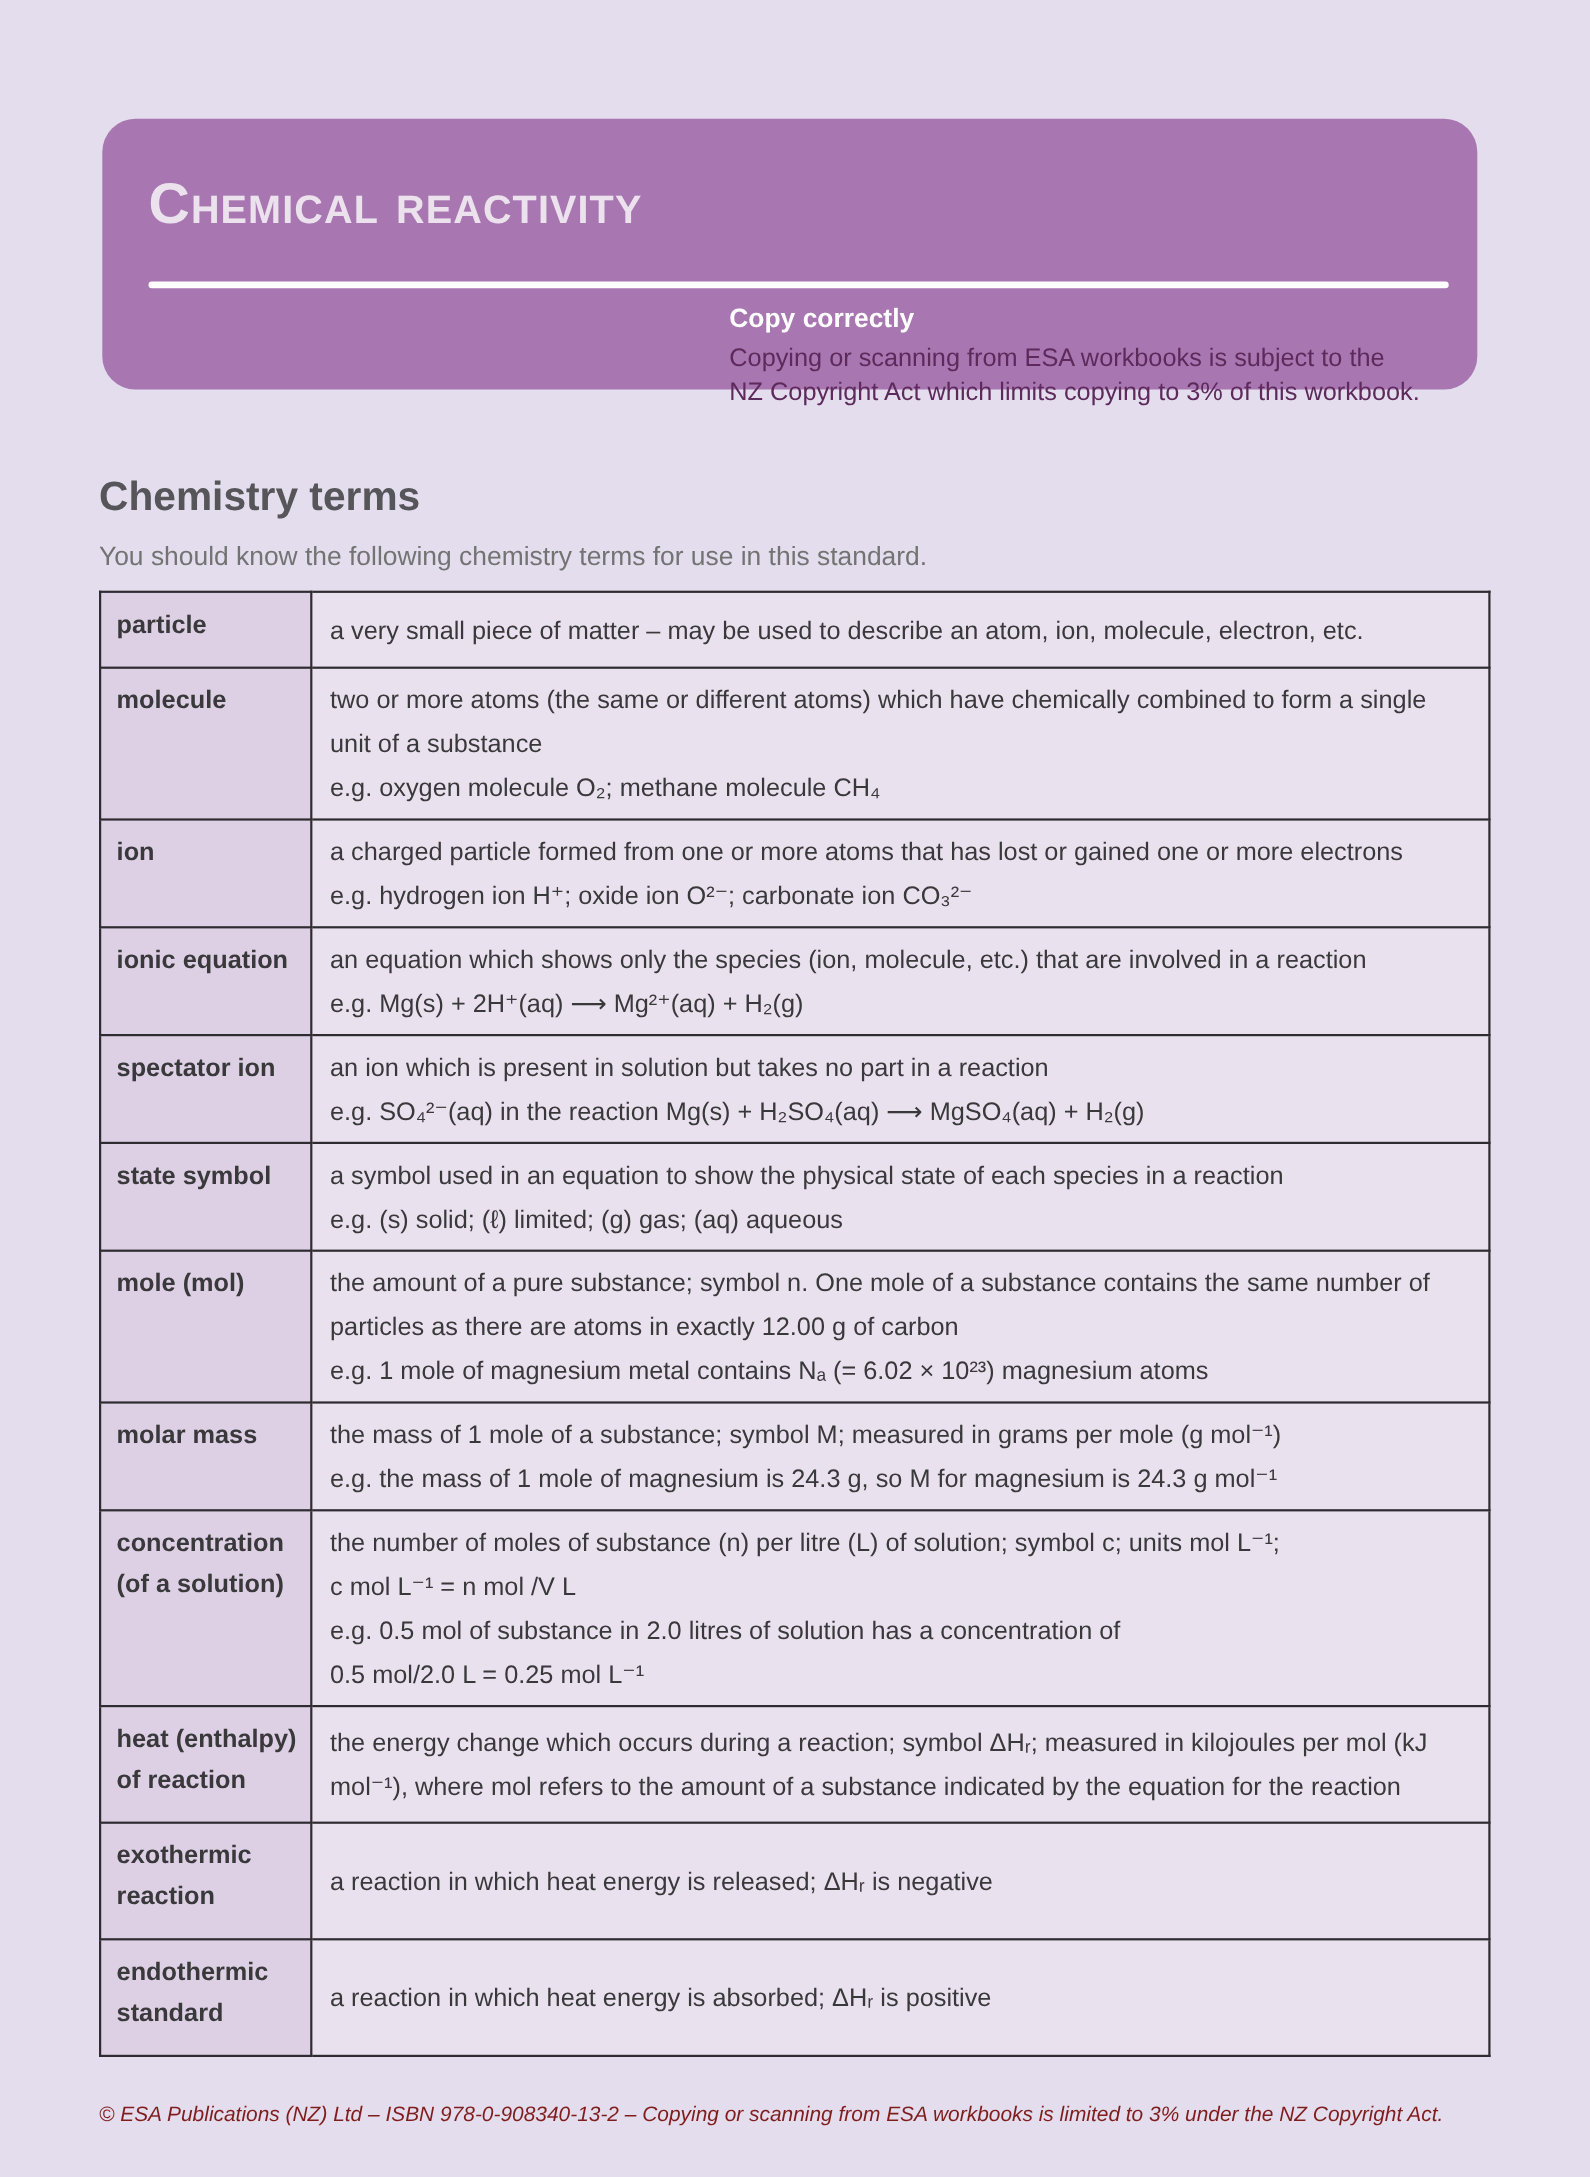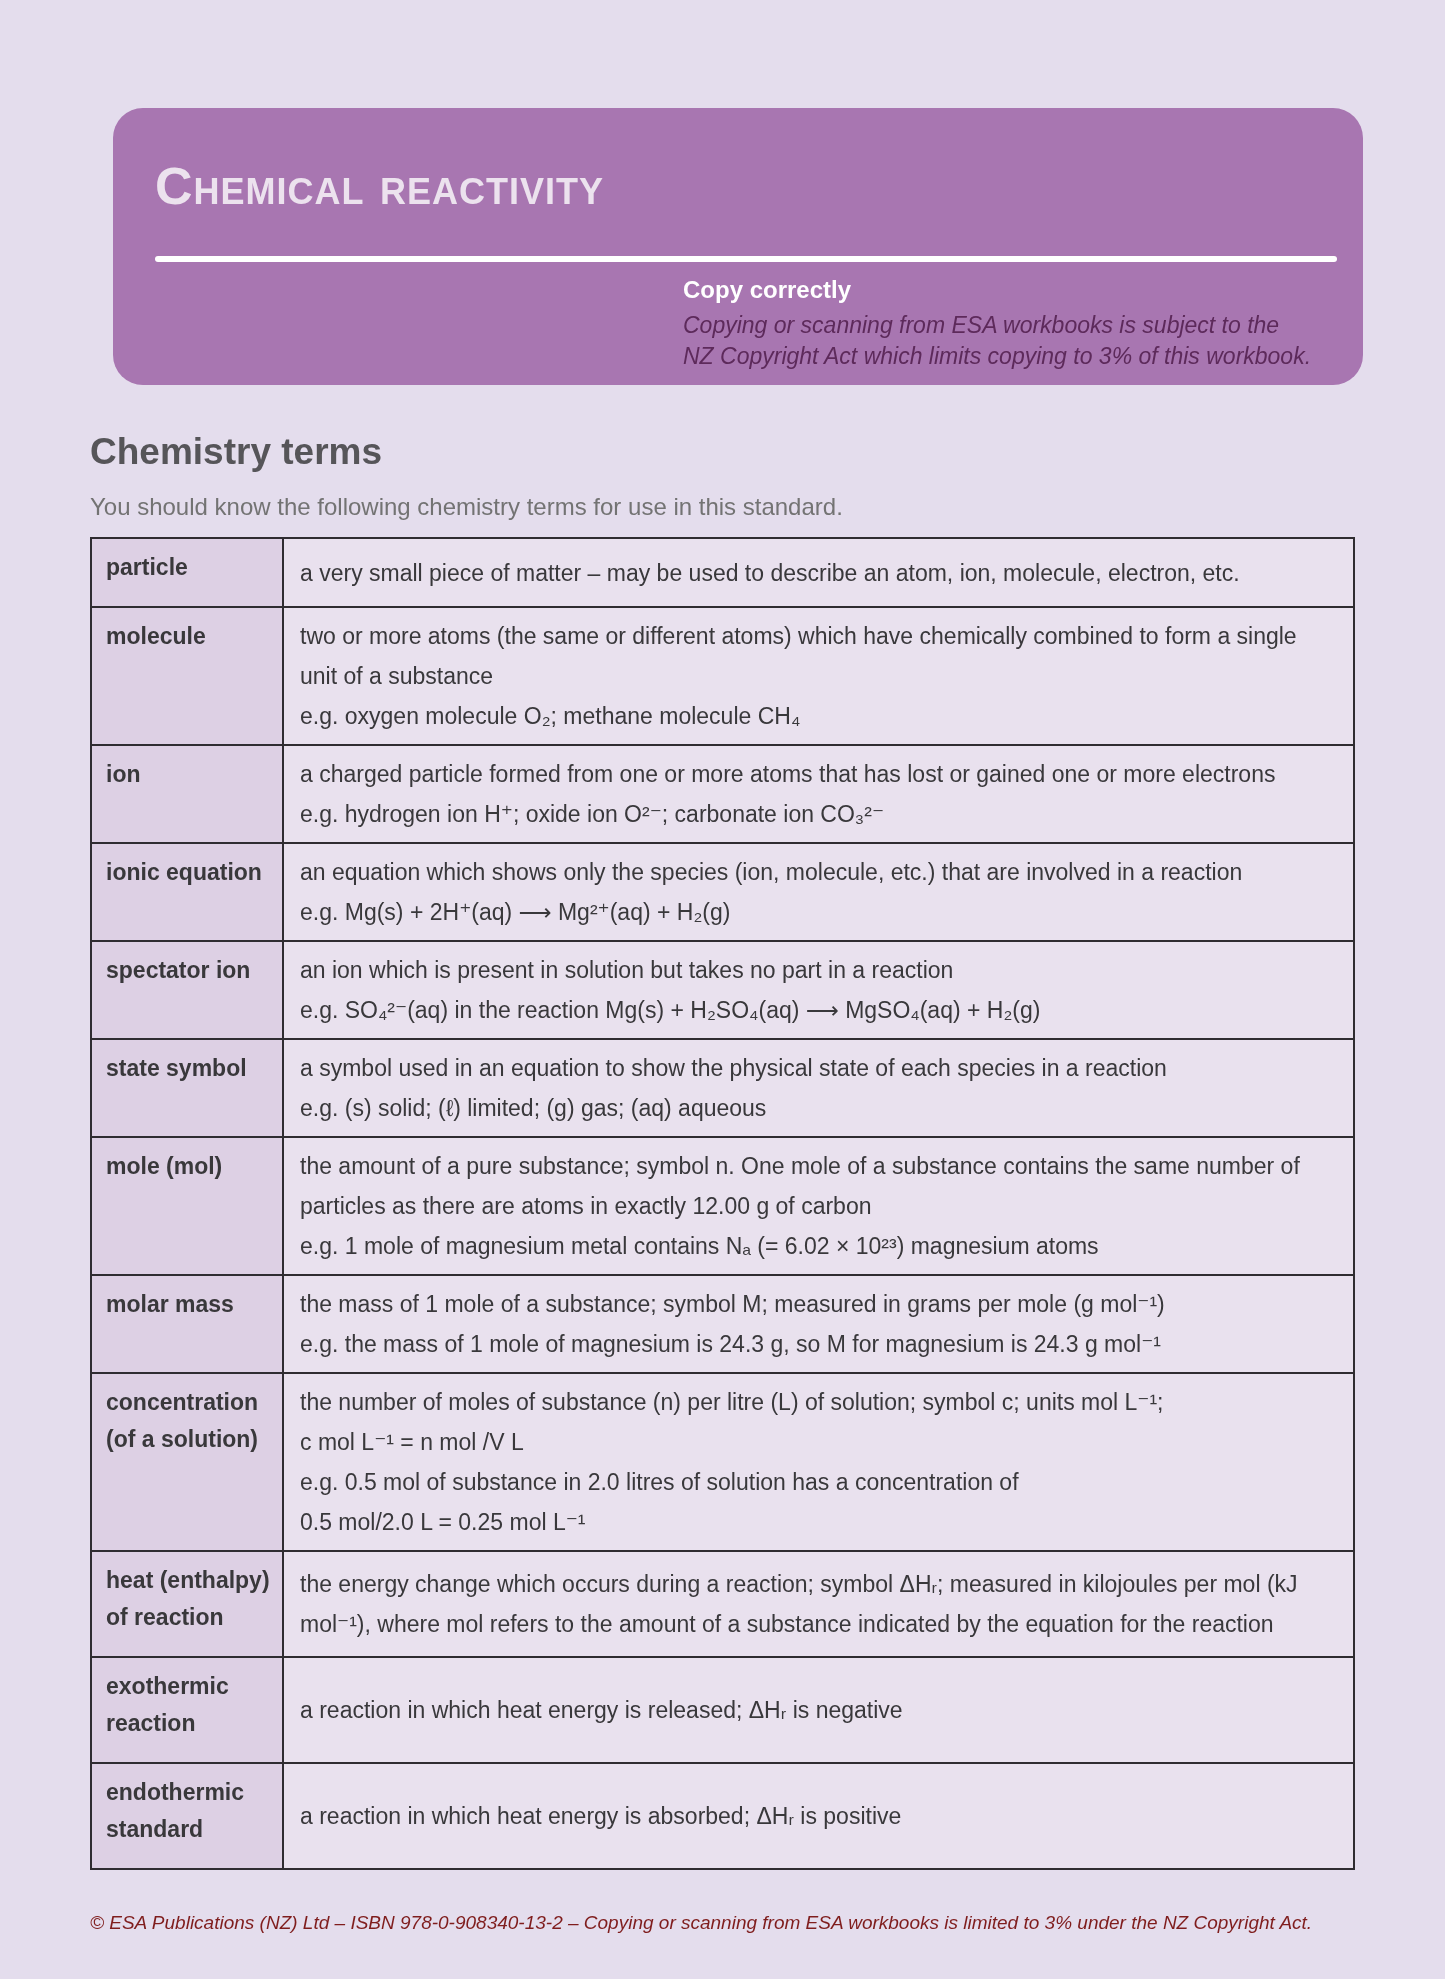--- a/index.html
+++ b/index.html
@@ -14,24 +14,23 @@
     height: 1979px;
     background: #e4dded;
     overflow: hidden;
   }
   
   .banner {
     position: absolute;
     left: 93px;
     top: 108px;
     width: 1250px;
-    height: 277px;
+    height: 246px;
     background: #a876b1;
     border-radius: 30px;
-    margin-left: 20px;
   }
   .title {
     margin: 0;
     position: absolute;
     left: 42px;
     top: 48px;
     font-size: 52px;
     font-weight: bold;
     font-variant: small-caps;
     letter-spacing: 1px;
@@ -55,21 +54,20 @@
   .copy-heading {
     font-size: 24px;
     font-weight: bold;
     color: #ffffff;
     margin-bottom: 6px;
   }
   .copy-line {
     font-size: 23px;
     line-height: 31px;
     color: #5d2a5b;
-    font-style: italic;
   }
   
   .content {
     position: absolute;
     left: 90px;
     top: 385px;
     width: 1066px;
   }
   .section-heading {
     margin: 46px 0 0 0;

